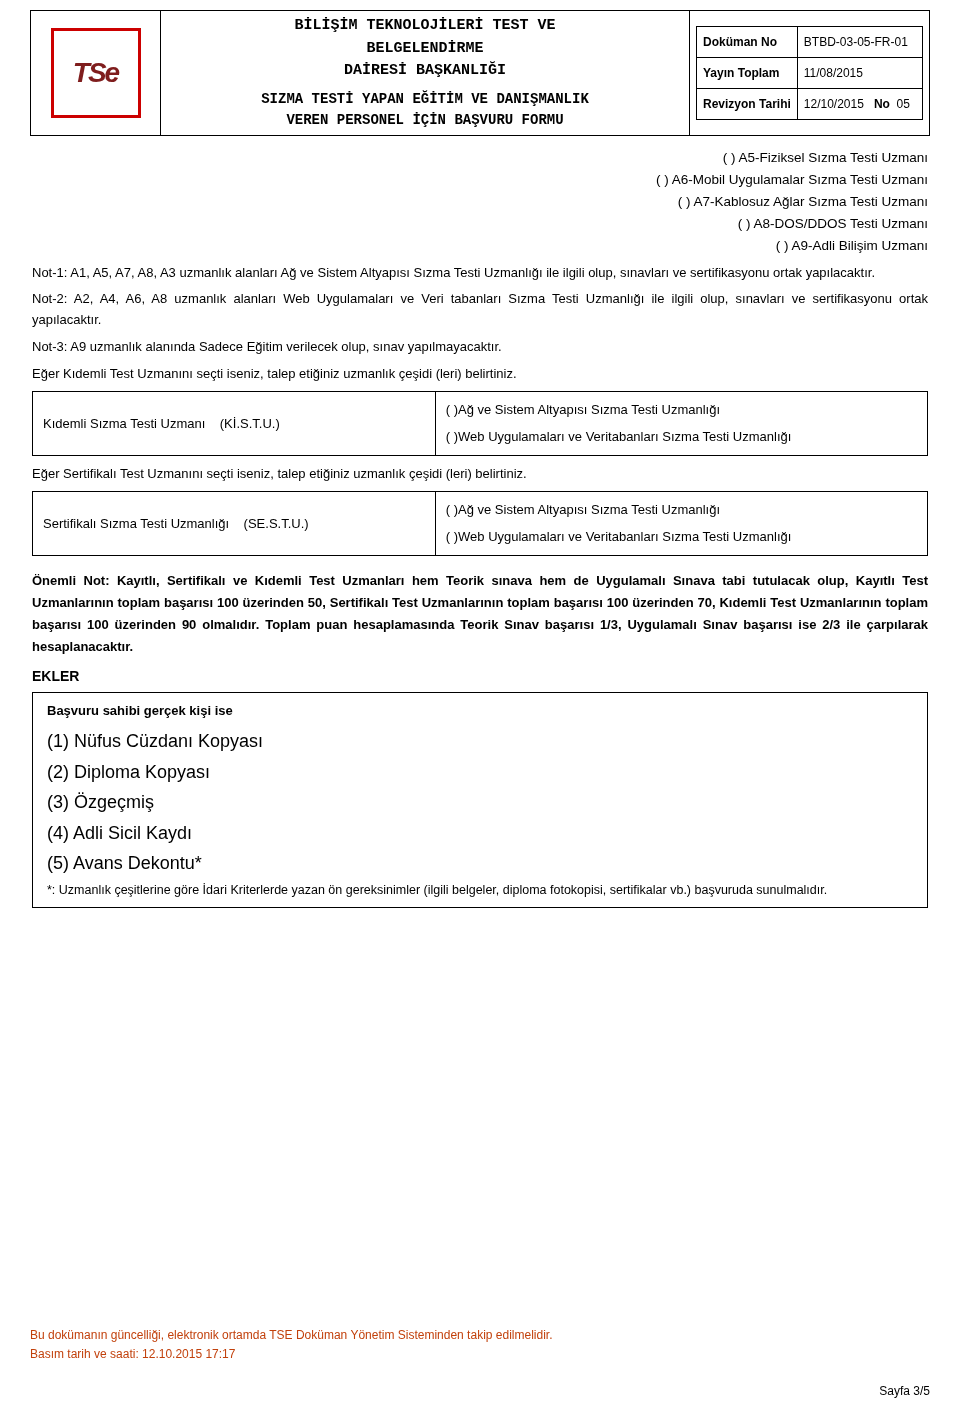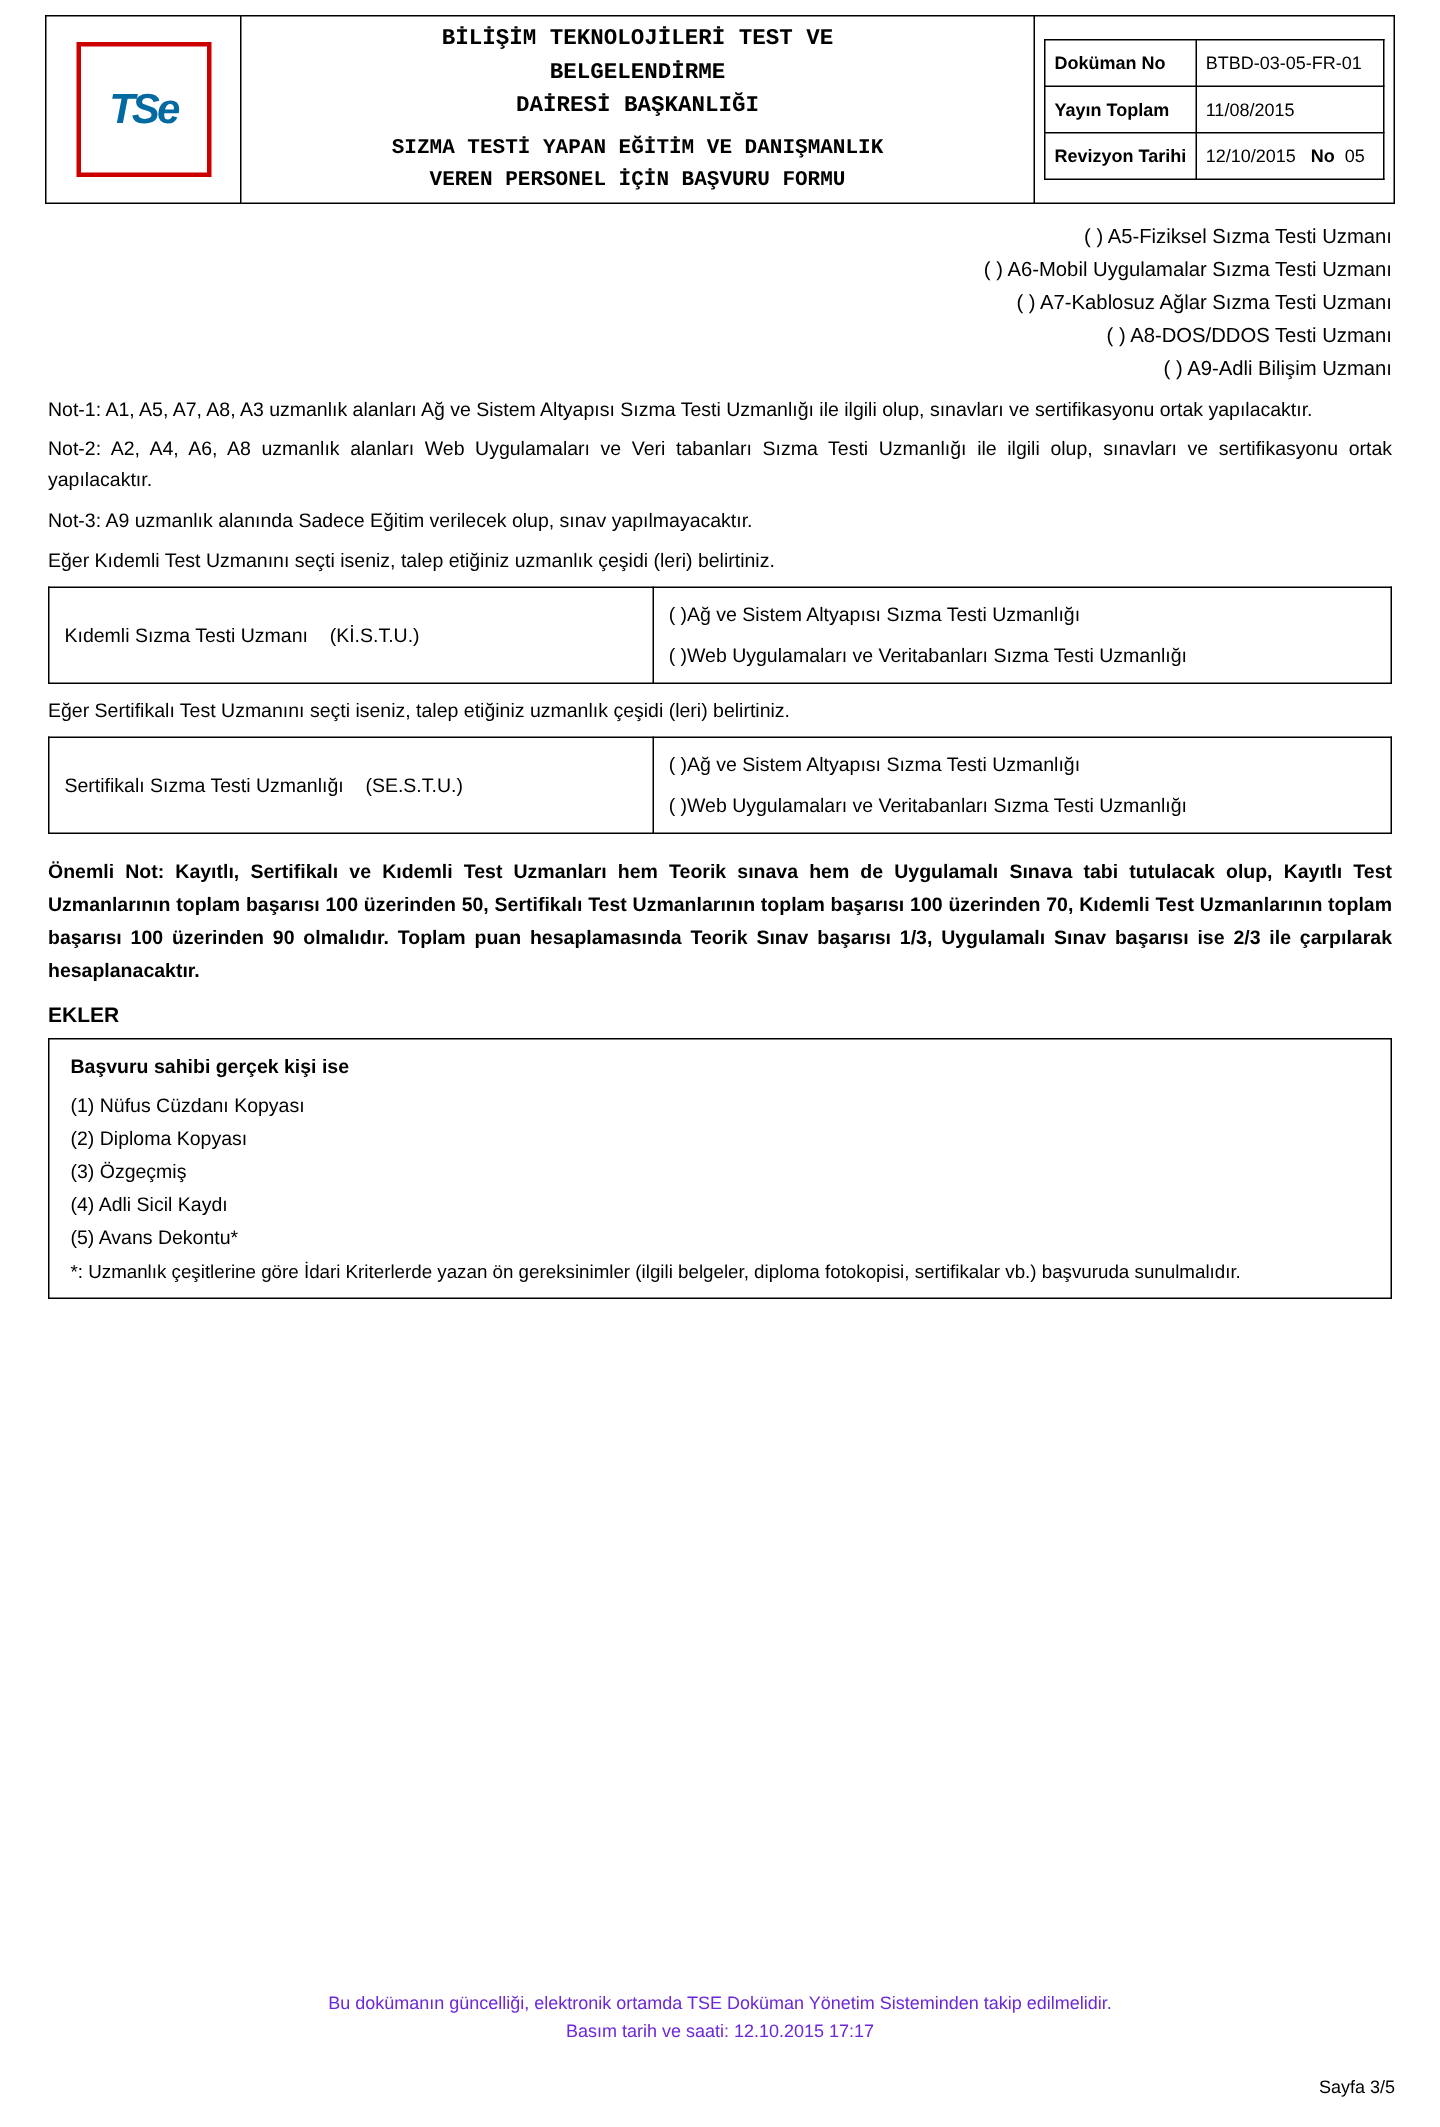--- a/index.html
+++ b/index.html
@@ -39,21 +39,21 @@
     }
     .logo-box {
       width: 90px;
       height: 90px;
       border: 3px solid #c00;
       display: inline-flex;
       align-items: center;
       justify-content: center;
       font-size: 28px;
       font-weight: bold;
-      color: #0369a1;
+      color: #7f1d1d;
       font-style: italic;
       letter-spacing: -2px;
     }
     .title-cell {
       text-align: center;
       vertical-align: middle;
       padding: 6px 10px;
       font-family: Liberation Mono, monospace;
     }
     .title-main {
@@ -168,39 +168,38 @@
       padding: 10px 14px;
     }
     .basvuru-title {
       font-size: 13px;
       font-weight: bold;
       margin-bottom: 8px;
     }
     .basvuru-list {
       list-style: none;
       padding: 0;
-      font-size: 13px;
+      font-size: 18px;
       line-height: 1.8;
     }
     .basvuru-list li {
       line-height: 1.7;
     }
     .basvuru-note {
       font-size: 12.5px;
       margin-top: 4px;
     }
 
     .footer {
       margin-top: auto;
       padding-top: 14px;
     }
     .footer-note {
       font-size: 12px;
-      text-align: center;
-      color: #6d28d9;
+      color: #c2410c;
       line-height: 1.6;
     }
     .page-num {
       text-align: right;
       font-size: 12px;
       margin-top: 20px;
     }
 
     .section-intro {
       font-size: 13px;

